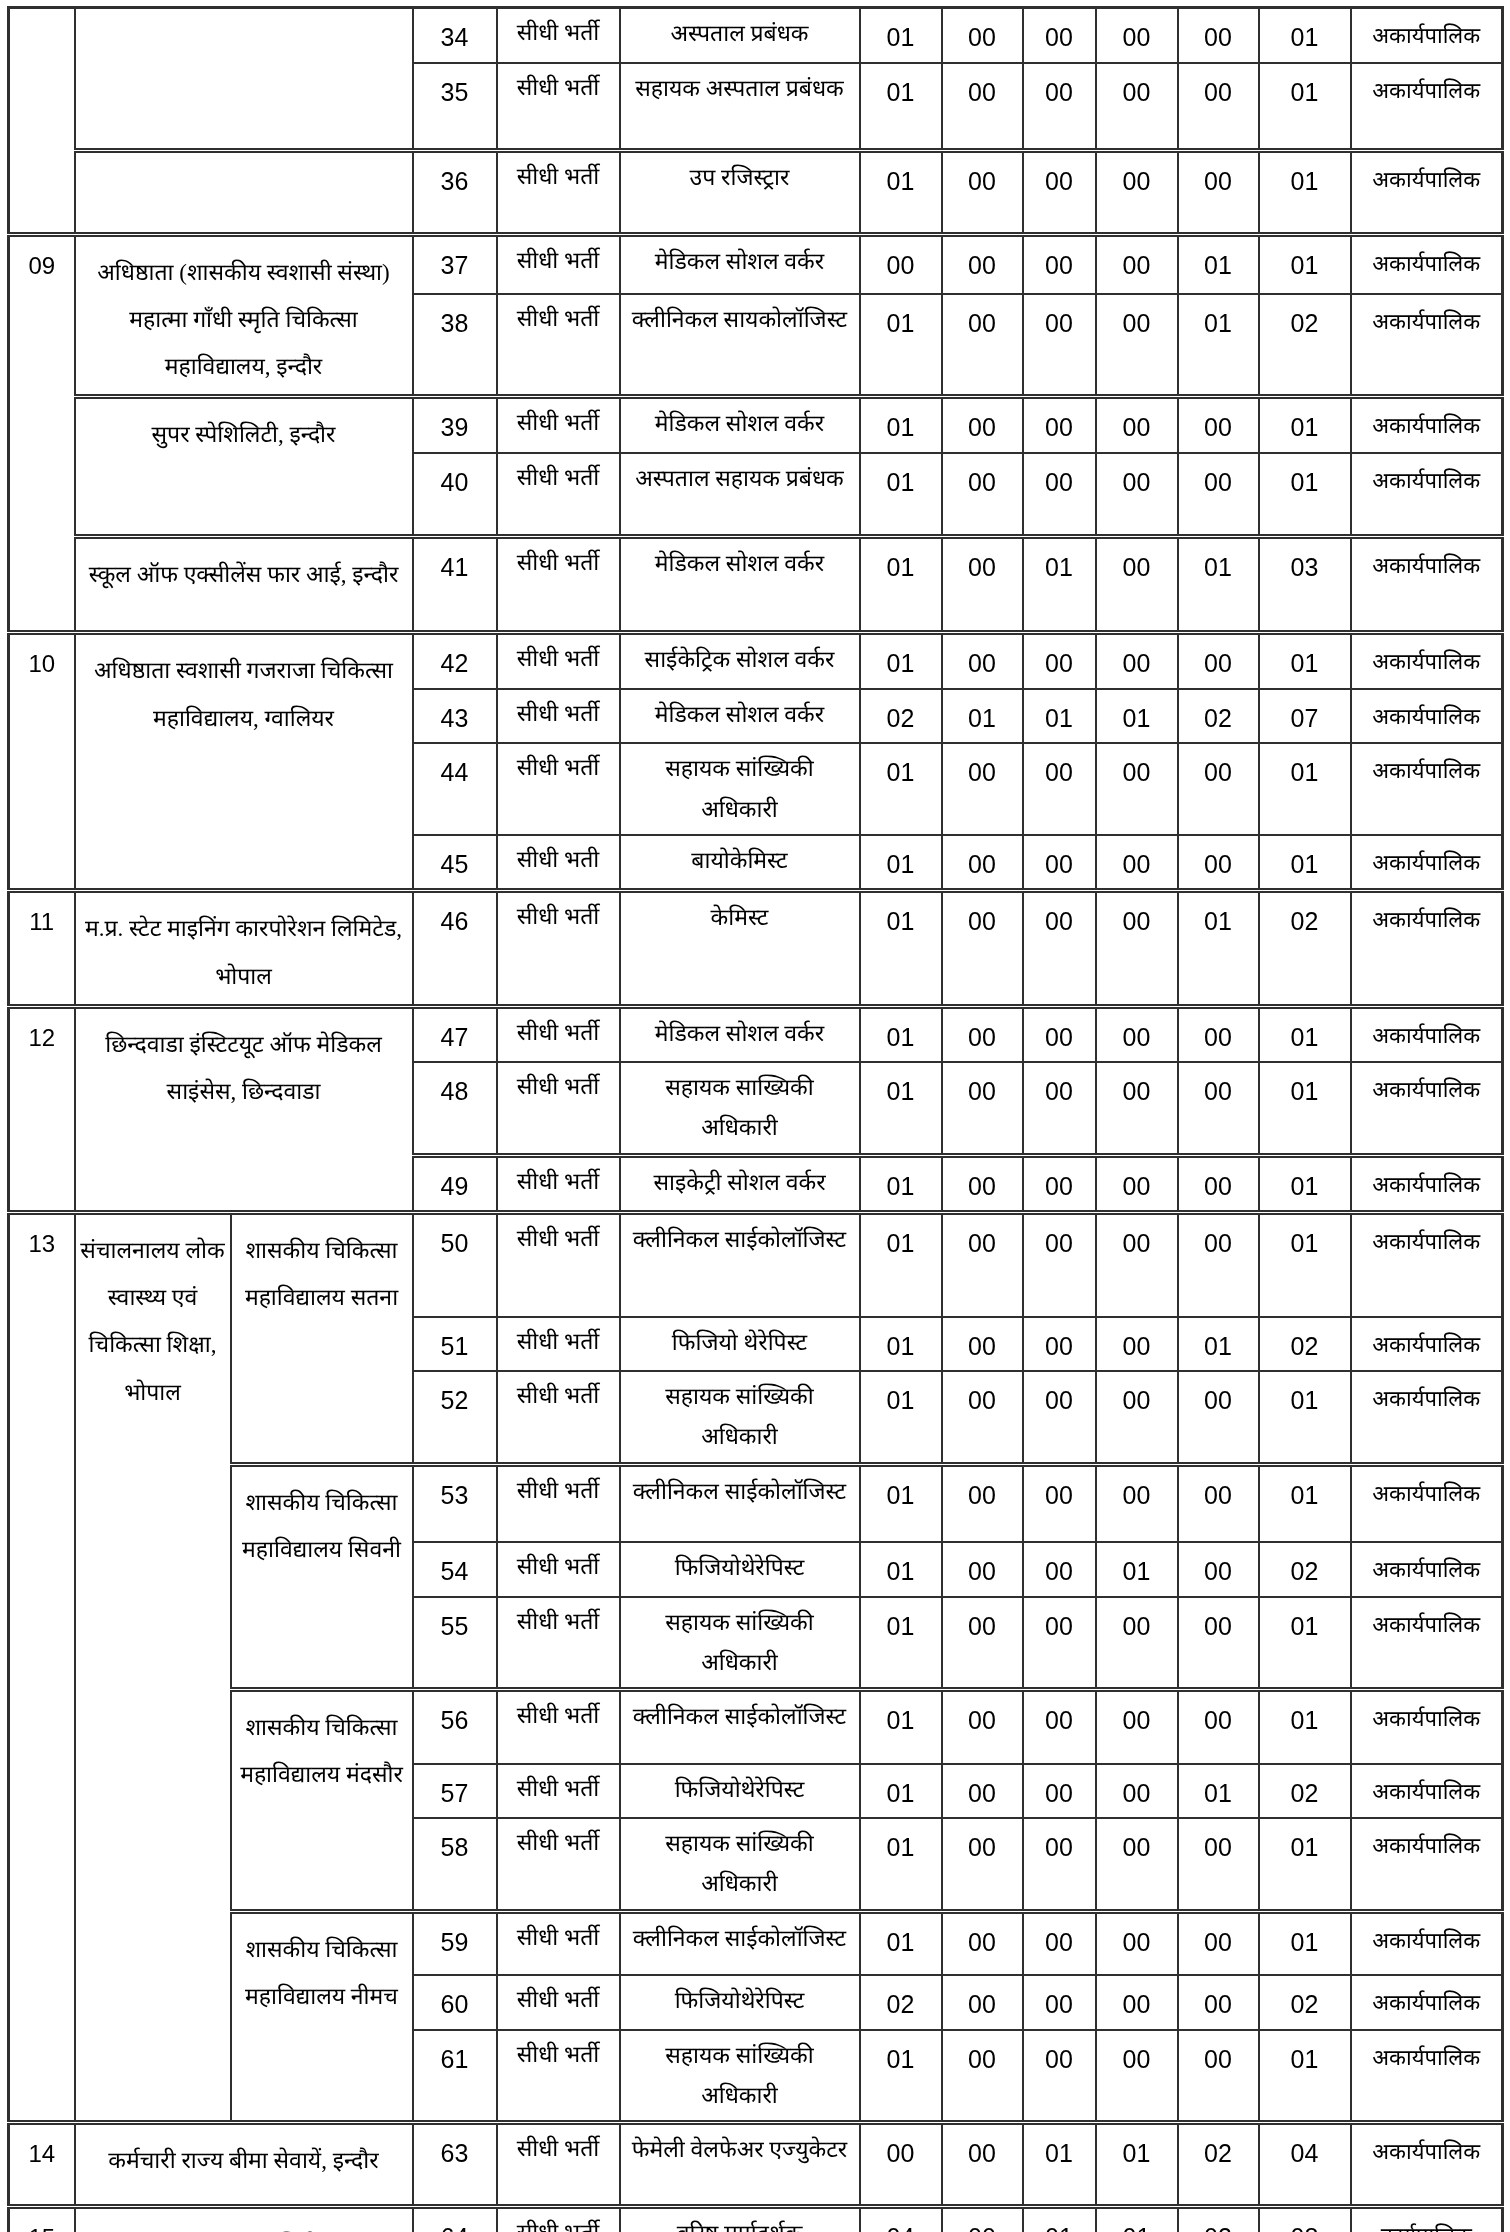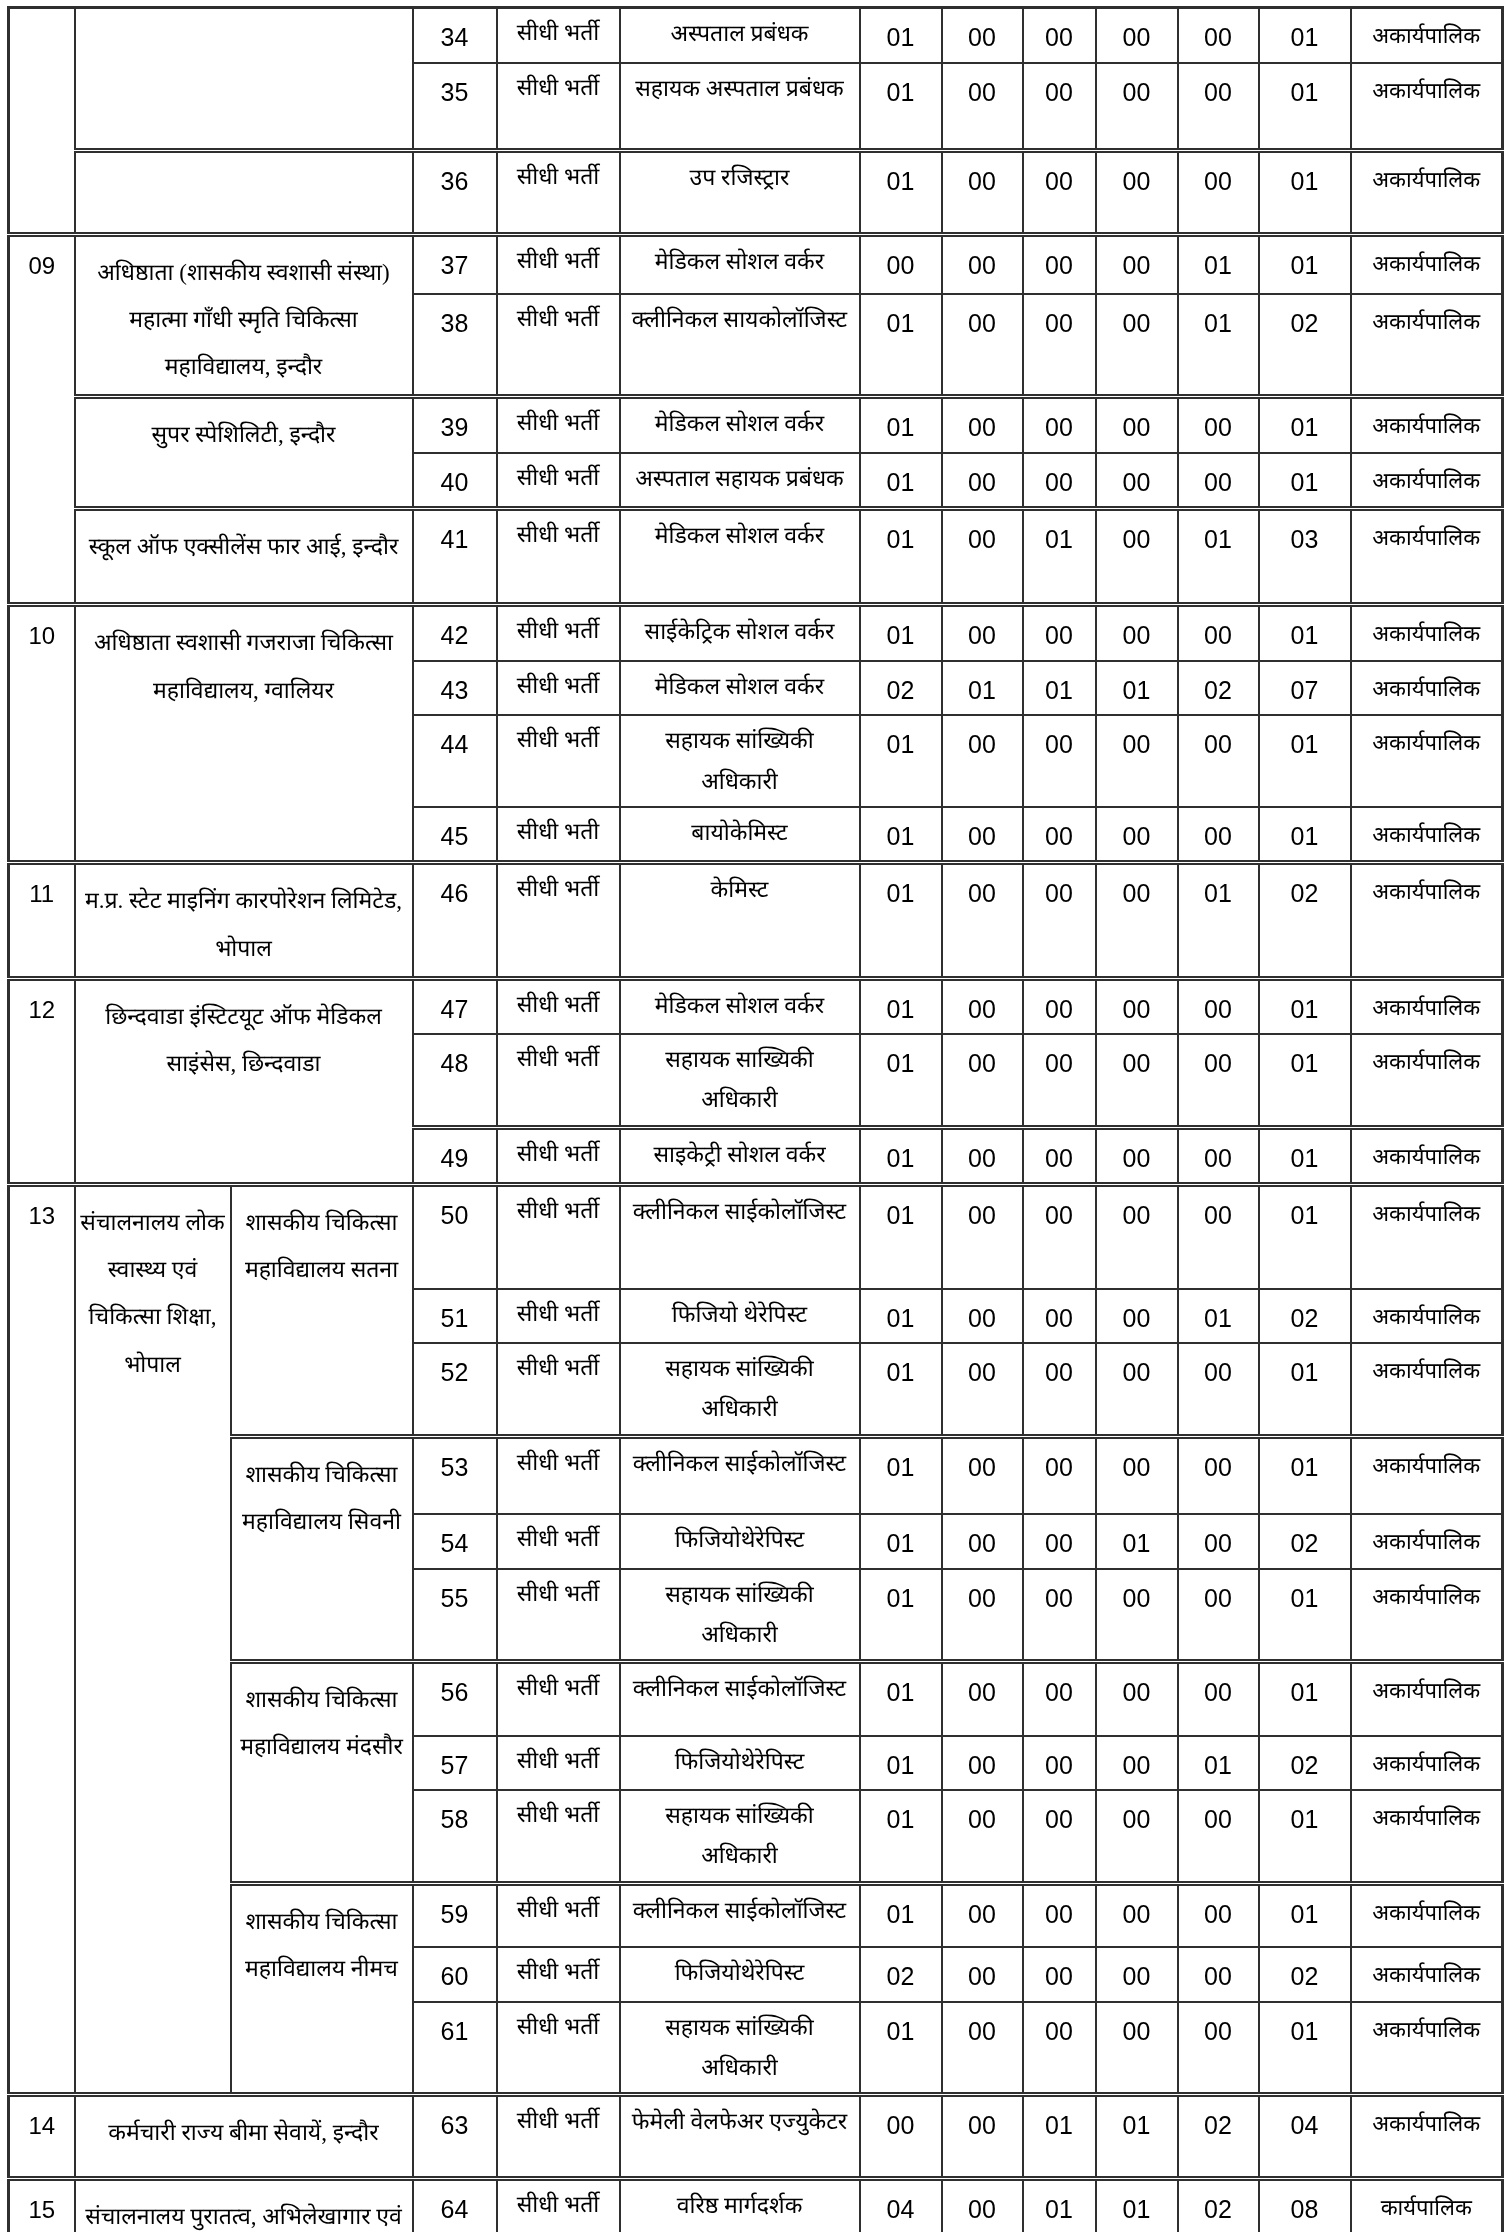--- a/index.html
+++ b/index.html
@@ -110,21 +110,21 @@
           <td class="k-type">सीधी भर्ती</td>
           <td class="k-name">मेडिकल सोशल वर्कर</td>
           <td class="k-num">01</td>
           <td class="k-num">00</td>
           <td class="k-num">00</td>
           <td class="k-num">00</td>
           <td class="k-num">00</td>
           <td class="k-num">01</td>
           <td class="k-cat">अकार्यपालिक</td>
         </tr>
-        <tr style="height: 56px;">
+        <tr style="height: 84px;">
           <td class="k-no">40</td>
           <td class="k-type">सीधी भर्ती</td>
           <td class="k-name">अस्पताल सहायक प्रबंधक</td>
           <td class="k-num">01</td>
           <td class="k-num">00</td>
           <td class="k-num">00</td>
           <td class="k-num">00</td>
           <td class="k-num">00</td>
           <td class="k-num">01</td>
           <td class="k-cat">अकार्यपालिक</td>

